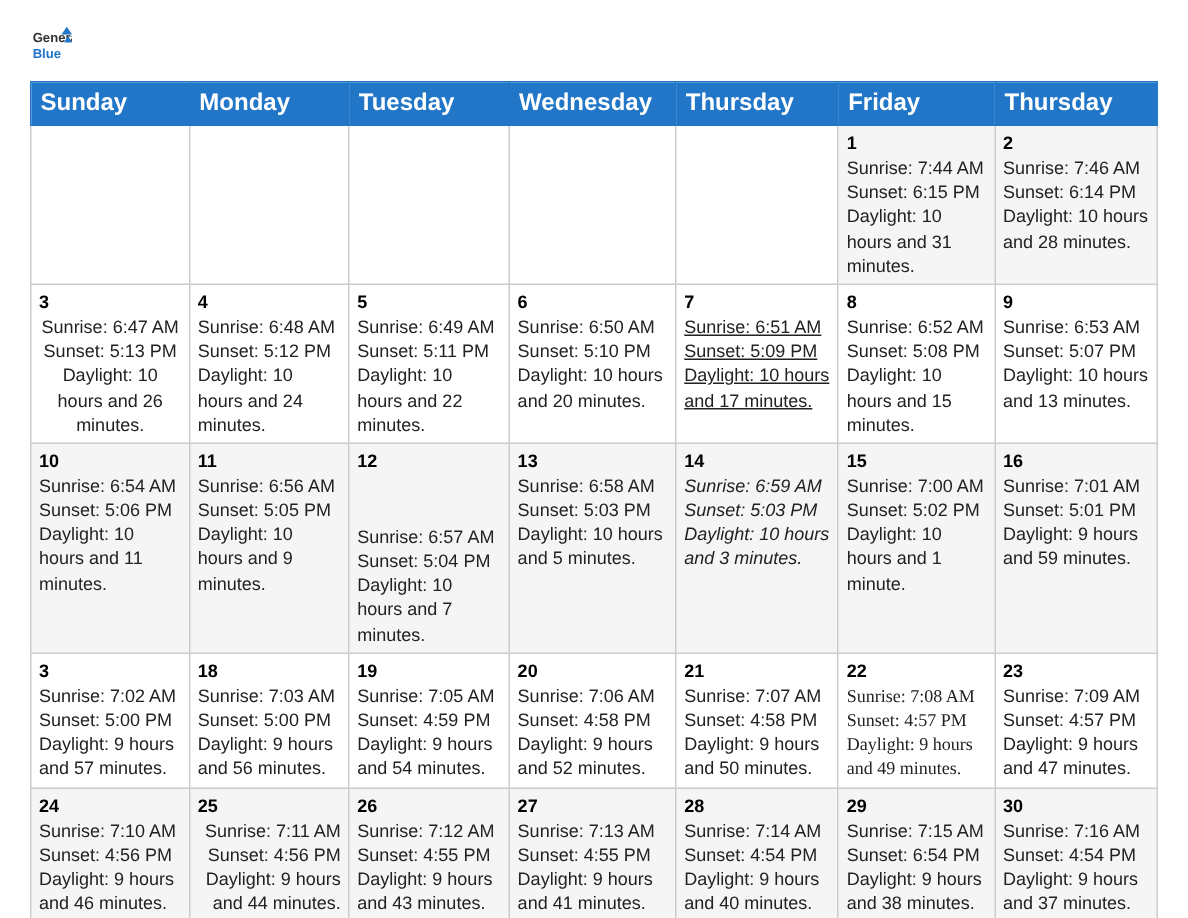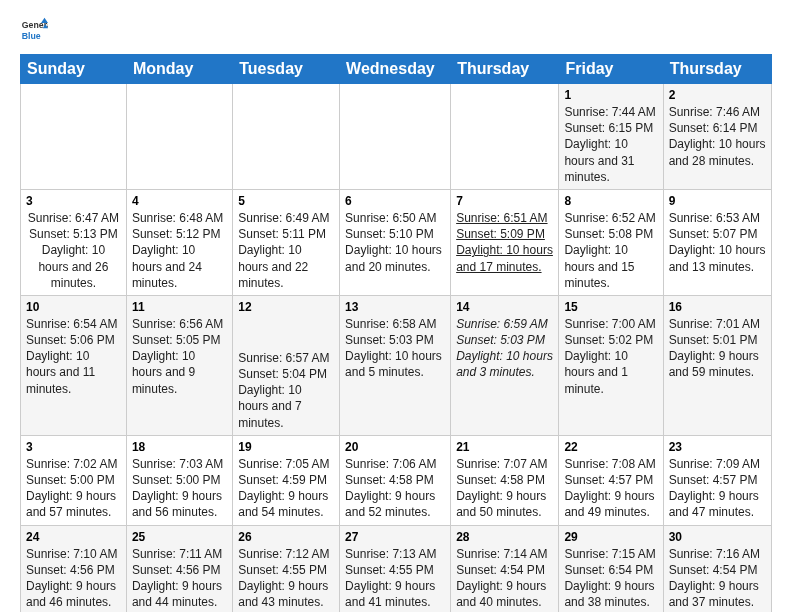--- a/index.html
+++ b/index.html
@@ -259,41 +259,41 @@
 Daylight: 9 hours and 52 minutes.</div>
         </td>
         <td>
           <span class="day-number">21</span>
           <div class="cell-text" style="white-space: pre-line;">Sunrise: 7:07 AM
 Sunset: 4:58 PM
 Daylight: 9 hours and 50 minutes.</div>
         </td>
         <td>
           <span class="day-number">22</span>
-          <div class="cell-text" style="white-space: pre-line;">Sunrise: 7:08 AM
+          <div class="cell-text" style="white-space: pre-line; font-family: Liberation Serif, serif;">Sunrise: 7:08 AM
 Sunset: 4:57 PM
 Daylight: 9 hours and 49 minutes.</div>
         </td>
         <td>
           <span class="day-number">23</span>
           <div class="cell-text" style="white-space: pre-line;">Sunrise: 7:09 AM
 Sunset: 4:57 PM
 Daylight: 9 hours and 47 minutes.</div>
         </td>
       </tr>
       <tr>
         <td>
           <span class="day-number">24</span>
           <div class="cell-text" style="white-space: pre-line;">Sunrise: 7:10 AM
 Sunset: 4:56 PM
 Daylight: 9 hours and 46 minutes.</div>
         </td>
         <td>
           <span class="day-number">25</span>
-          <div class="cell-text" style="white-space: pre-line;">Sunrise: 7:11 AM
+          <div class="cell-text" style="white-space: pre-line; text-align: right;">Sunrise: 7:11 AM
 Sunset: 4:56 PM
 Daylight: 9 hours and 44 minutes.</div>
         </td>
         <td>
           <span class="day-number">26</span>
           <div class="cell-text" style="white-space: pre-line;">Sunrise: 7:12 AM
 Sunset: 4:55 PM
 Daylight: 9 hours and 43 minutes.</div>
         </td>
         <td>

